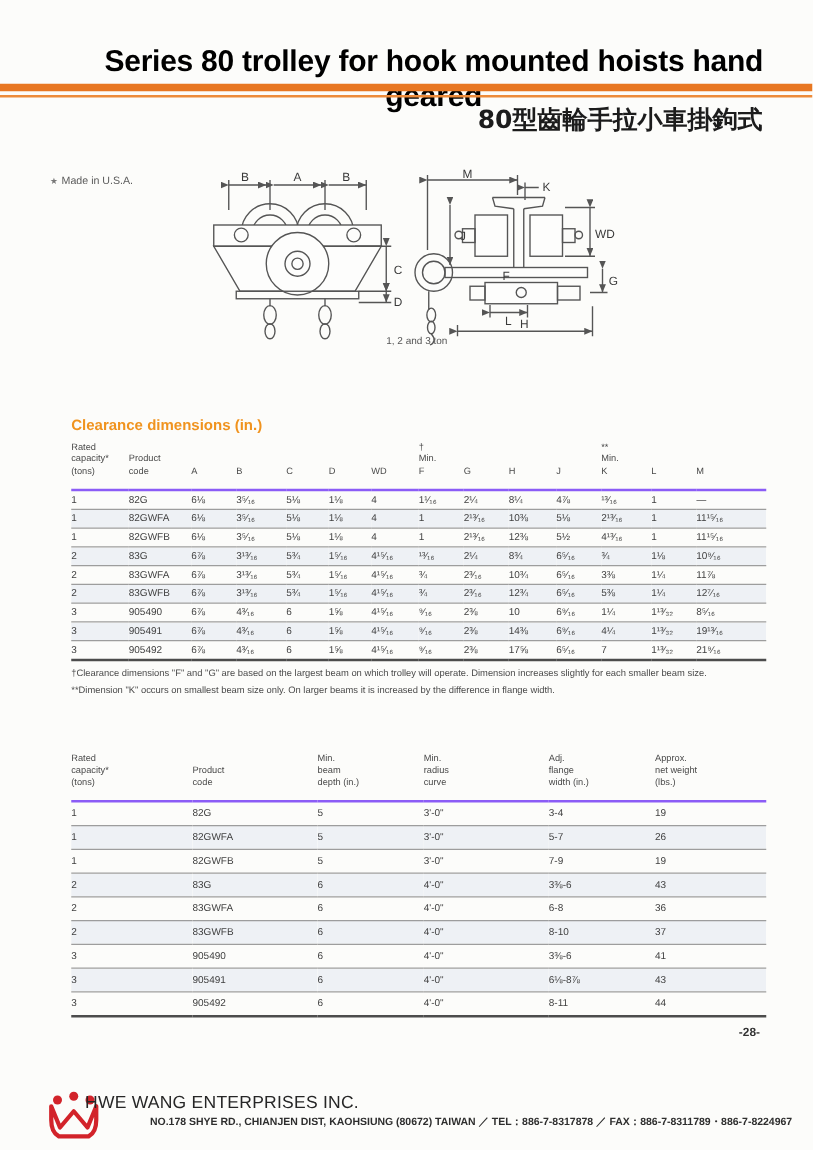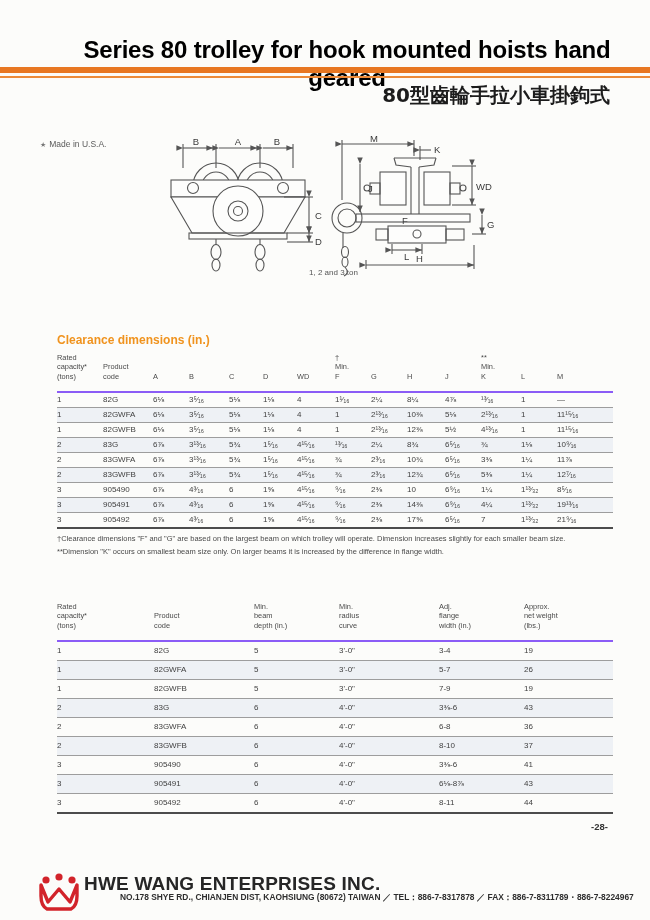--- a/index.html
+++ b/index.html
@@ -64,21 +64,21 @@
   .specs-table col:nth-child(4){width:100px;}
   .specs-table col:nth-child(5){width:85px;}
   .specs-table col:nth-child(6){width:89px;}
   .specs-table td{padding:4.5px 2px 4.5px 0;}
 
   .footnotes{margin-top:5px;}
   .footnote{font-size:7.5px;color:#4a4a4a;line-height:1.4;margin:0 0 3px 0;}
 
   .page-num{position:absolute;top:821px;right:42px;font-size:9.5px;font-weight:bold;color:#333;}
   .footer-logo{position:absolute;top:872px;left:38px;}
-  .footer-company{position:absolute;top:873px;left:84px;font-size:19px;font-weight:bold;color:#262626;letter-spacing:0.2px;}
+  .footer-company{position:absolute;top:873px;left:68px;font-size:14px;font-weight:normal;color:#262626;letter-spacing:0.2px;}
   .footer-address{position:absolute;top:892px;left:84px;width:560px;font-size:8.4px;font-weight:bold;color:#2e2e2e;padding-left:36px;}
 </style>
 </head>
 <body>
 
 <div class="page-title">Series 80 trolley for hook mounted hoists hand geared</div>
 <div class="rule-main"></div>
 <div class="rule-thin"></div>
 <div class="subtitle-zh">80型齒輪手拉小車掛鉤式</div>
 

